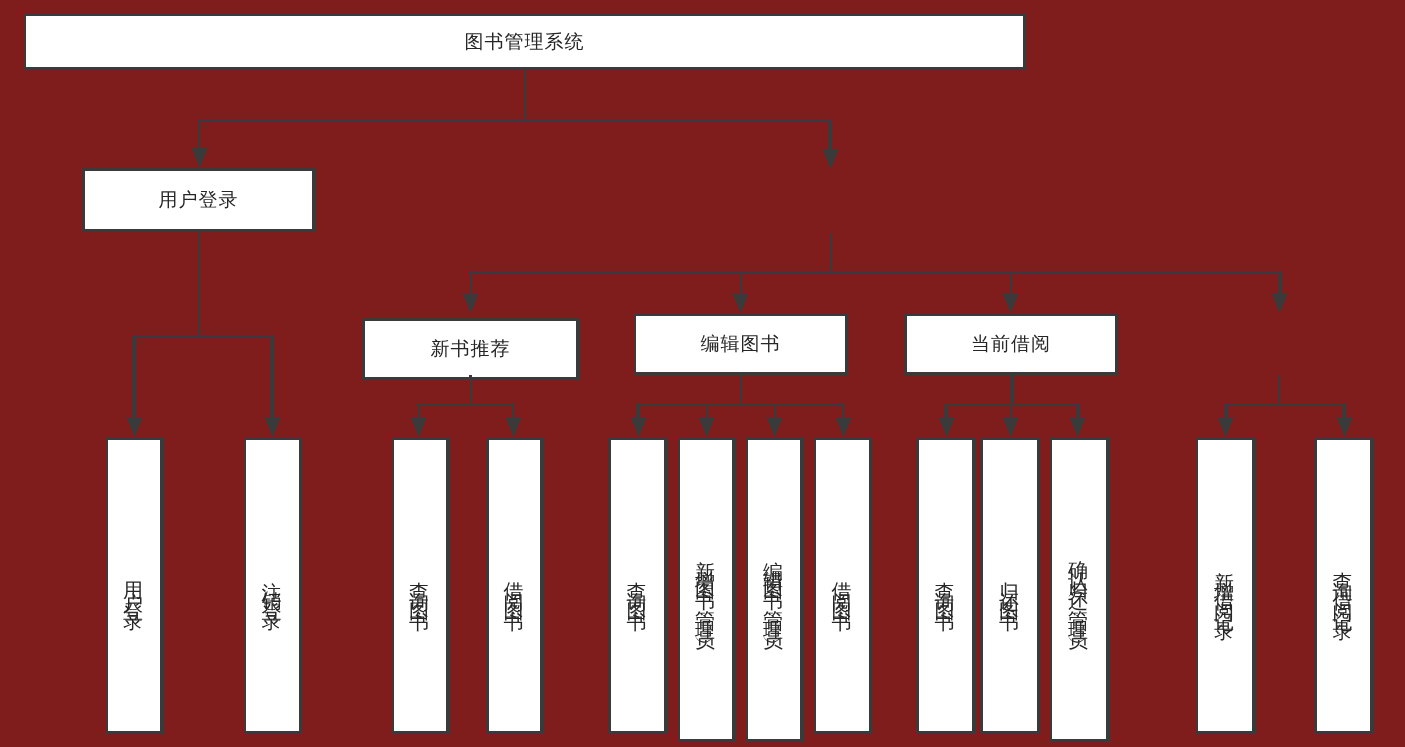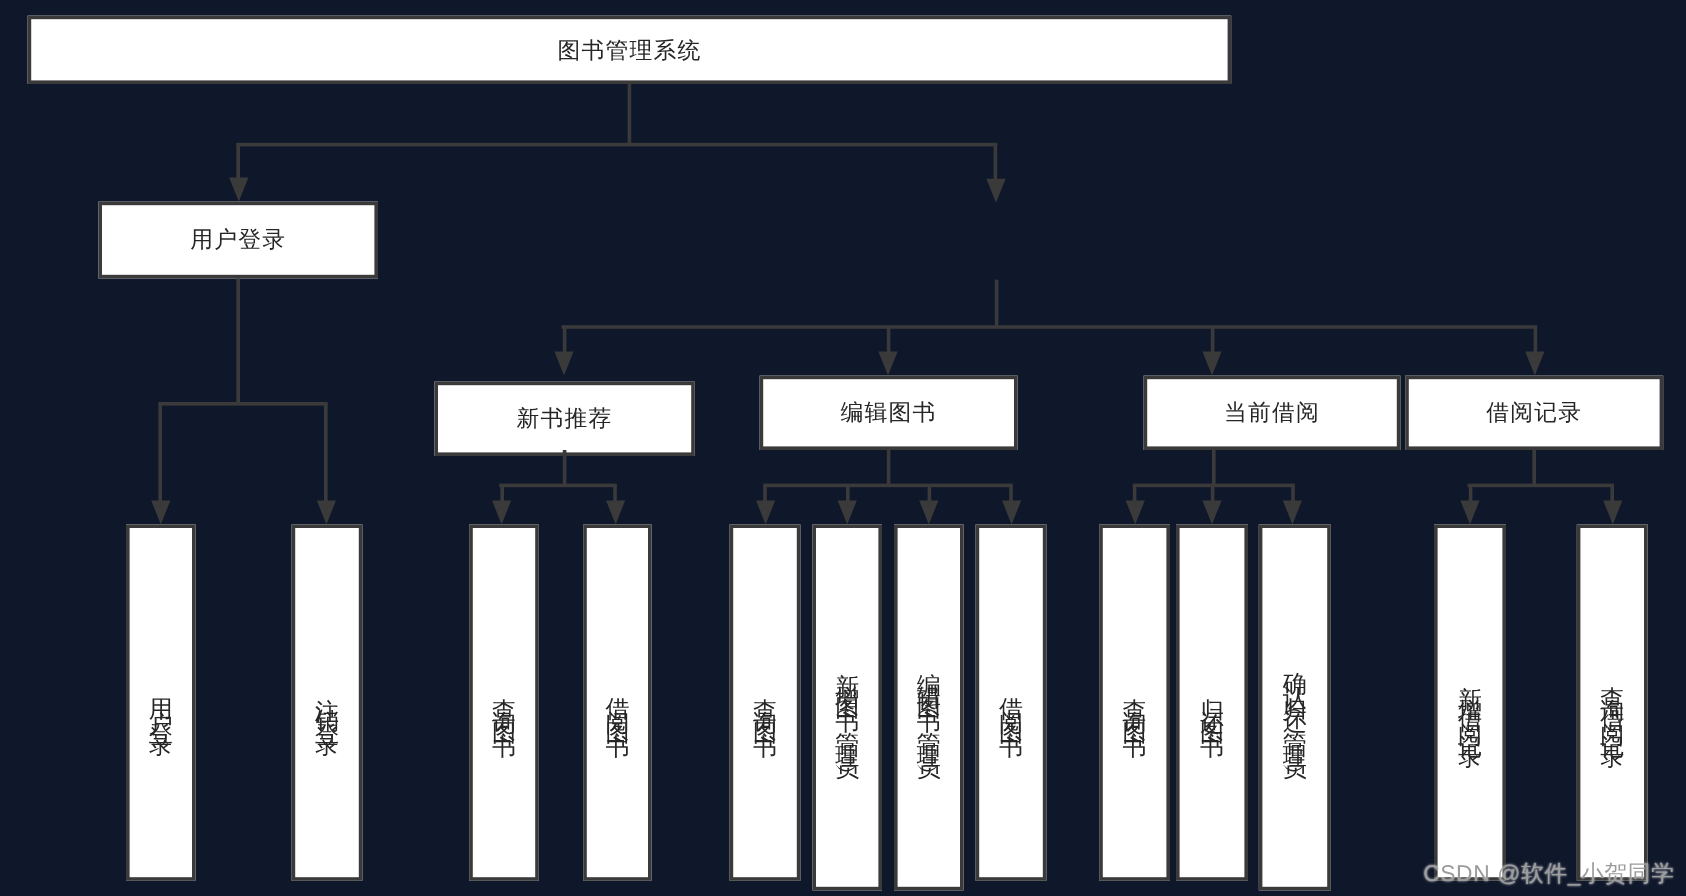--- a/index.html
+++ b/index.html
@@ -1,19 +1,19 @@
 <!DOCTYPE html>
 <html><head>
 <meta charset="utf-8">
 <style>
   html,body{margin:0;padding:0;background:#ffffff;}
   .canvas{
     position:relative;
     width:1405px;height:747px;
-    background:#0f172a;
+    background:#7f1d1d;
     font-family:"Liberation Sans","DejaVu Sans",sans-serif;
     color:#2b2b2b;
     overflow:hidden;
   }
   .box{
     position:absolute;
     box-sizing:border-box;
     border:3px solid #3a3a3a;
     background:#ffffff;
     display:flex;
@@ -78,22 +78,21 @@
   <div class="arrow" style="left:462px;top:293px"></div>
   <div class="vl" style="left:739px;top:272px;height:23px"></div>
   <div class="arrow" style="left:732px;top:293px"></div>
   <div class="vl" style="left:1009px;top:272px;height:23px"></div>
   <div class="arrow" style="left:1002px;top:293px"></div>
   <div class="vl" style="left:1278px;top:272px;height:23px"></div>
   <div class="arrow" style="left:1271px;top:293px"></div>
 
   <div class="box" style="left:362px;top:318px;width:217px;height:62px">新书推荐</div>
   <div class="box" style="left:633px;top:313px;width:215px;height:62px">编辑图书</div>
-  <div class="box" style="left:953px;top:313px;width:214px;height:62px">当前借阅</div>
-  <div class="box" style="left:1171px;top:313px;width:215px;height:62px">借阅记录</div>
+  <div class="box" style="left:904px;top:313px;width:214px;height:62px">当前借阅</div>
 
   <div class="vl" style="left:469px;top:375px;height:30px"></div>
   <div class="hl" style="left:416px;top:403px;width:98px"></div>
   <div class="vl" style="left:417px;top:404px;height:14px"></div>
   <div class="arrow" style="left:410px;top:417px"></div>
   <div class="vl" style="left:511px;top:404px;height:14px"></div>
   <div class="arrow" style="left:505px;top:417px"></div>
 
   <div class="vl" style="left:739px;top:375px;height:30px"></div>
   <div class="hl" style="left:636px;top:403px;width:208px"></div>
@@ -133,15 +132,14 @@
   <div class="box v" style="left:745px;top:437px;width:58px;height:305px">编辑图书（管理员）</div>
   <div class="box v" style="left:813px;top:437px;width:59px;height:297px">借阅图书</div>
 
   <div class="box v" style="left:916px;top:437px;width:59px;height:297px">查询图书</div>
   <div class="box v" style="left:980px;top:437px;width:60px;height:297px">归还图书</div>
   <div class="box v" style="left:1049px;top:437px;width:60px;height:305px">确认归还（管理员）</div>
 
   <div class="box v" style="left:1195px;top:437px;width:60px;height:297px">新增借阅记录</div>
   <div class="box v" style="left:1314px;top:437px;width:59px;height:297px">查询借阅记录</div>
 
-  <div class="watermark">CSDN @软件_小贺同学</div>
 
 </div>
 
 </body></html>

